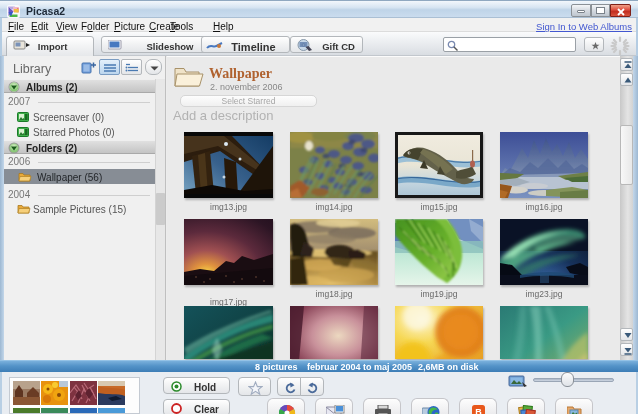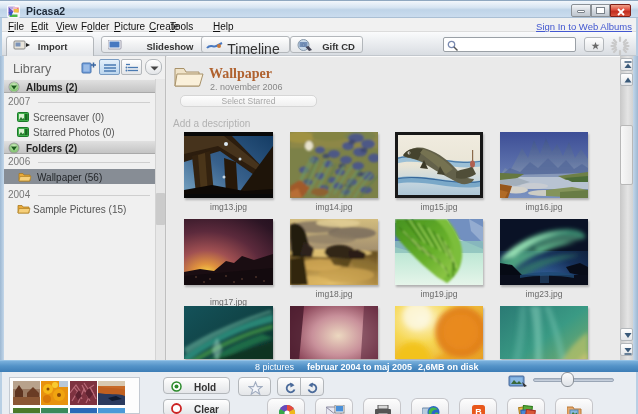--- a/index.html
+++ b/index.html
@@ -69,21 +69,21 @@
       <rect x="0" y="0" width="13" height="9" rx="1" fill="#fff" stroke="#99a"></rect>
       <rect x="1.5" y="1.5" width="10" height="6" fill="#4878c0"></rect>
     </svg>
 <div class="a" style="left:14px;width:100%;top:4px;text-align:center;font-size:9.5px;font-weight:bold;color:#333">Slideshow</div>
 </div>
 <div class="a btn" style="left:201px;top:36px;width:89px;height:17px">
 <svg class="a" style="left:4px;top:3px" width="18" height="11">
       <path d="M1 8 C5 3 8 9 12 5 L16 3" stroke="#4878c0" stroke-width="2" fill="none"></path>
       <circle cx="13" cy="6" r="2" fill="#c87838"></circle>
     </svg>
-<div class="a" style="left:8px;width:100%;top:4px;text-align:center;font-size:14px;font-weight:normal;color:#333">Timeline</div>
+<div class="a" style="left:8px;width:100%;top:4px;text-align:center;font-size:11px;font-weight:bold;color:#333">Timeline</div>
 </div>
 <div class="a btn" style="left:290px;top:36px;width:73px;height:17px">
 <svg class="a" style="left:6px;top:2px" width="16" height="13">
       <circle cx="6.5" cy="6" r="5.5" fill="#c8d8e8" stroke="#8899aa"></circle>
       <circle cx="6.5" cy="6" r="1.5" fill="#fff" stroke="#8899aa"></circle>
       <rect x="2.5" y="3" width="8" height="5" fill="#5878a8" opacity="0.75"></rect>
       <path d="M8.5 8 l3.5 4 l3-1 l-3.5-4 Z" fill="#445"></path>
     </svg>
 <div class="a" style="left:12px;width:100%;top:4px;text-align:center;font-size:9.5px;font-weight:bold;color:#333">Gift CD</div>
 </div>
@@ -226,21 +226,21 @@
 <div class="a" style="left:167px;top:56px;width:466px;height:304px;background:#eaeaea;border-top:1px solid #fbfbfb"></div>
 <div class="a" style="left:633px;top:56px;width:5px;height:304px;background:linear-gradient(90deg,#c3d7ea,#9db8d2)"></div>
 
 <svg class="a" style="left:173px;top:64px" width="32" height="25">
     <path d="M2 6 L2 22 L26 22 L26 8 L13 8 L11 4.5 L2 4.5 Z" fill="#f0e3c8" stroke="#a8926a" stroke-width="1"></path>
     <path d="M4 10 L30 10 L26.5 22 L2 22 Z" fill="#faf0da" stroke="#a8926a" stroke-width="1"></path>
   </svg>
 <div class="a" style="left:209px;top:66px;font-family:'Liberation Serif',serif;font-size:14px;font-weight:bold;color:#b0622f">Wallpaper</div>
 <div class="a" style="left:210px;top:82px;font-size:9px;color:#888">2. november 2006</div>
 <div class="a" style="left:180px;top:95px;width:137px;height:12px;background:linear-gradient(#fdfdfd,#f0f0f0);border:1px solid #d6d6d6;border-radius:5px;text-align:center;font-size:8.5px;color:#a6a6a6;line-height:11px">Select Starred</div>
-<div class="a" style="left:173px;top:118px;font-size:10px;color:#b2b2b2">Add a description</div>
+<div class="a" style="left:173px;top:108px;font-size:13px;color:#b2b2b2">Add a description</div>
 
 <div class="a" style="left:184px;top:132px;width:89px;height:66px;box-shadow:1px 2px 2px rgba(0,0,0,0.25)">
 <svg width="89" height="66">
       <defs>
         <linearGradient id="sky13" x1="0" y1="1" x2="1" y2="0">
           <stop offset="0" stop-color="#7aa6c4"></stop>
           <stop offset="0.45" stop-color="#38618c"></stop>
           <stop offset="1" stop-color="#123a62"></stop>
         </linearGradient>
       </defs>
@@ -643,21 +643,21 @@
     </svg>
   </div>
 <div class="a btn" style="left:620px;top:343px;width:13px;height:13px;border-radius:2px">
     <svg class="a" style="left:2.5px;top:2px" width="8" height="9">
       <path d="M4 6.5 L7.5 2 L0.5 2 Z" fill="#3a5a7a"></path>
       <path d="M0.5 8 h7" stroke="#3a5a7a" stroke-width="1.5"></path>
     </svg>
   </div>
 
 <div class="a" style="left:0;top:360px;width:638px;height:12px;background:linear-gradient(#7ab0dc,#5493c8 45%,#3d7db6);border-top:1px solid #94c2e6">
-<span class="a" style="left:255px;top:1px;font-size:9px;font-weight:normal;color:#fff">8 pictures</span>
+<span class="a" style="left:255px;top:1px;font-size:9px;font-weight:bold;color:#fff">8 pictures</span>
 <span class="a" style="left:307px;top:1px;font-size:9px;font-weight:bold;color:#fff">februar 2004 to maj 2005</span>
 <span class="a" style="left:418px;top:1px;font-size:9px;font-weight:bold;color:#fff">2,6MB on disk</span>
 </div>
 
 <div class="a" style="left:0;top:372px;width:638px;height:42px;background:#e9edf2"></div>
 <div class="a" style="left:0;top:372px;width:2px;height:42px;background:#b8cfe4"></div>
 <div class="a" style="left:636px;top:372px;width:2px;height:42px;background:#b8cfe4"></div>
 
 <div class="a" style="left:9px;top:377px;width:131px;height:37px;background:#fdfdfd;border:1px solid #c4cad2"></div>
 <div class="a" style="left:13px;top:381px;width:27px;height:24px"><svg width="27" height="24">

